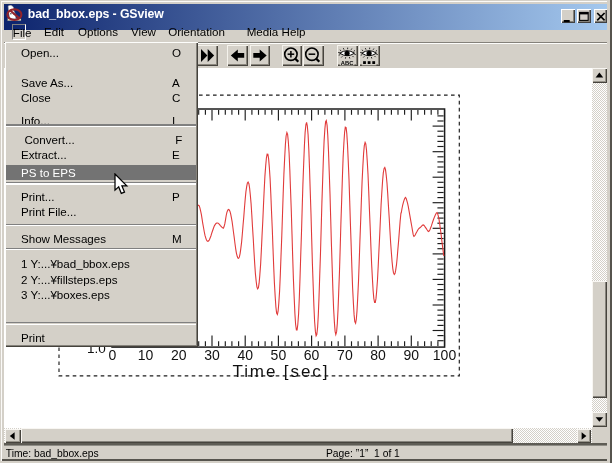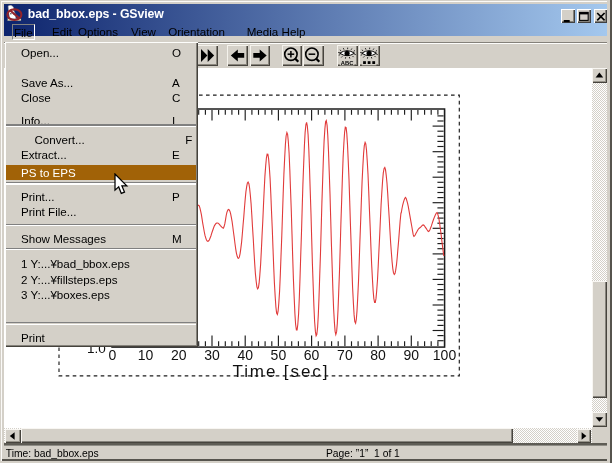--- a/index.html
+++ b/index.html
@@ -4,21 +4,21 @@
 html,body {width:612px;height:463px;overflow:hidden;background:#d4d0c8;
 font-family:"Liberation Sans",sans-serif;}
 #win {position:relative;width:612px;height:463px;}
 .abs {position:absolute;}
 </style></head><body>
 <div id="win">
 
 <div class="abs" style="left:1px;top:1px;width:610px;height:1.2px;background:#fbfaf8;"></div>
 <div class="abs" style="left:1px;top:1px;width:1.2px;height:460px;background:#fbfaf8;"></div>
 
-<div class="abs" style="left:4px;top:4.2px;width:604px;height:32px;background:linear-gradient(to right,#0d246d,#a4c8ee);">
+<div class="abs" style="left:4px;top:4.2px;width:604px;height:26px;background:linear-gradient(to right,#0d246d,#a4c8ee);">
   <div class="abs" style="left:2px;top:0.6px;"><svg width="17" height="17" viewBox="0 0 17 17">
           <rect x="1.7" y="13.8" width="13.2" height="1.9" fill="#f0ecba" stroke="#888" stroke-width="0.4"></rect>
           <path d="M2.1 1 Q4.6 -0.6 6.6 1.2 Q8.3 2.7 7.4 4.7 Q9.7 8 9.9 13.8 L3.7 13.8 Q2.6 7 2.1 1 Z" fill="#fff" stroke="#999" stroke-width="0.5"></path>
           <circle cx="4.9" cy="8.7" r="0.75" fill="#333"></circle>
           <circle cx="7.6" cy="8.7" r="0.75" fill="#333"></circle>
           <ellipse cx="8.4" cy="9.7" rx="7.0" ry="5.3" fill="none" stroke="#93232a" stroke-width="2.1"></ellipse>
           <line x1="3.6" y1="5.0" x2="13.5" y2="13.4" stroke="#93232a" stroke-width="2.1"></line>
         </svg></div>
   <div class="abs" style="left:23.8px;top:2.6px;font-size:12.3px;font-weight:bold;color:#fff;letter-spacing:-0.1px;">bad_bbox.eps - GSview</div>
   <div style="position:absolute;left:556.8px;top:5.3px;width:13.8px;height:13.6px;background:#d4d0c8;box-shadow:inset 1px 1px 0 #ffffff,inset -1px -1px 0 #404040,inset -2px -2px 0 #84817a;"><svg width="13.8" height="13.6" viewBox="0 0 13.8 13.6">
@@ -27,22 +27,22 @@
       <div style="position:absolute;left:572.6px;top:5.3px;width:14.3px;height:13.6px;background:#d4d0c8;box-shadow:inset 1px 1px 0 #ffffff,inset -1px -1px 0 #404040,inset -2px -2px 0 #84817a;"><svg width="14.3" height="13.6" viewBox="0 0 14.3 13.6">
           <rect x="2.6" y="2.4" width="8.6" height="8" fill="none" stroke="#000" stroke-width="1.1"></rect>
           <rect x="2.6" y="2.4" width="8.6" height="2" fill="#000"></rect>
         </svg></div>
       <div style="position:absolute;left:589.9px;top:5.3px;width:13.6px;height:13.6px;background:#d4d0c8;box-shadow:inset 1px 1px 0 #ffffff,inset -1px -1px 0 #404040,inset -2px -2px 0 #84817a;"><svg width="13.6" height="13.6" viewBox="0 0 13.6 13.6">
           <path d="M3.2 3 L10.6 10.4 M10.6 3 L3.2 10.4" stroke="#000" stroke-width="1.7"></path>
         </svg></div>
 </div>
 
 <div class="abs" style="left:4px;top:22.4px;width:604px;height:19.6px;font-size:11.6px;color:#000;">
-<div style="position:absolute;left:7.8px;top:1.5px;width:23px;height:16.5px;border-top:1px solid #808080;border-left:1px solid #808080;border-bottom:1px solid #fff;border-right:1px solid #fff;text-align:center;line-height:15px;">File</div>
-      <div style="position:absolute;left:58px;top:2.5px;transform:translateX(-50%);text-align:center;">Edit</div>
+<div style="position:absolute;left:7.8px;top:1.5px;width:14px;height:16.5px;border-top:1px solid #808080;border-left:1px solid #808080;border-bottom:1px solid #fff;border-right:1px solid #fff;text-align:center;line-height:15px;">File</div>
+      <div style="position:absolute;left:50.0px;top:2.5px;transform:translateX(-50%);text-align:center;">Edit</div>
       <div style="position:absolute;left:94.0px;top:2.5px;transform:translateX(-50%);">Options</div>
       <div style="position:absolute;left:139.5px;top:2.5px;transform:translateX(-50%);">View</div>
       <div style="position:absolute;left:192.5px;top:2.5px;transform:translateX(-50%);">Orientation</div>
       <div style="position:absolute;left:248.5px;top:2.5px;transform:translateX(-50%);margin-left:10px;">Media</div>
       <div style="position:absolute;left:289.5px;top:2.5px;transform:translateX(-50%);">Help</div>
 </div>
 <div class="abs" style="left:4px;top:42px;width:604px;height:1px;background:#84817a;"></div>
 <div class="abs" style="left:4px;top:43px;width:604px;height:1px;background:#fdfdfb;"></div>
 
 <div class="abs" style="left:4px;top:44px;width:604px;height:23.5px;background:#d4d0c8;"></div>
@@ -323,29 +323,29 @@
       <div style="position:absolute;left:1.6px;top:48.4px;right:2.4px;height:15px;color:#000;padding-left:40px;">
         <span style="position:absolute;left:14.6px;top:1px;">Close</span>
         <span style="position:absolute;left:165.5px;top:1px;">C</span>
       </div>
       <div style="position:absolute;left:1.6px;top:71px;right:2.4px;height:15px;color:#000;">
         <span style="position:absolute;left:14.6px;top:1px;">Info...</span>
         <span style="position:absolute;left:165.5px;top:1px;">I</span>
       </div>
       <div style="position:absolute;left:1.6px;top:82.4px;right:2.4px;height:1.2px;background:#808080;"></div>
       <div style="position:absolute;left:1.6px;top:83.6px;right:2.4px;height:1.2px;background:#fff;"></div>
-      <div style="position:absolute;left:15px;top:90.0px;right:2.4px;height:15px;color:#000;padding-left:7px;">
+      <div style="position:absolute;left:5px;top:90.0px;right:2.4px;height:15px;color:#000;padding-left:7px;">
         <span style="position:absolute;left:14.6px;top:1px;">Convert...</span>
         <span style="position:absolute;left:165.5px;top:1px;">F</span>
       </div>
       <div style="position:absolute;left:1.6px;top:104.8px;right:2.4px;height:15px;color:#000;">
         <span style="position:absolute;left:14.6px;top:1px;">Extract...</span>
         <span style="position:absolute;left:165.5px;top:1px;">E</span>
       </div>
-      <div style="position:absolute;left:1.6px;top:123.0px;right:2.4px;height:15.4px;background:#a16207;color:#fff;">
+      <div style="position:absolute;left:1.6px;top:123.0px;right:2.4px;height:15.4px;background:#737373;color:#fff;">
         <span style="position:absolute;left:14.6px;top:1.4px;">PS to EPS</span>
       </div>
       <div style="position:absolute;left:1.6px;top:140.2px;right:2.4px;height:1.2px;background:#808080;"></div>
       <div style="position:absolute;left:1.6px;top:141.4px;right:2.4px;height:1.2px;background:#fff;"></div>
       <div style="position:absolute;left:1.6px;top:146.6px;right:2.4px;height:15px;color:#000;">
         <span style="position:absolute;left:14.6px;top:1px;">Print...</span>
         <span style="position:absolute;left:165.5px;top:1px;">P</span>
       </div>
       <div style="position:absolute;left:1.6px;top:162.1px;right:2.4px;height:15px;color:#000;">
         <span style="position:absolute;left:14.6px;top:1px;">Print File...</span>

